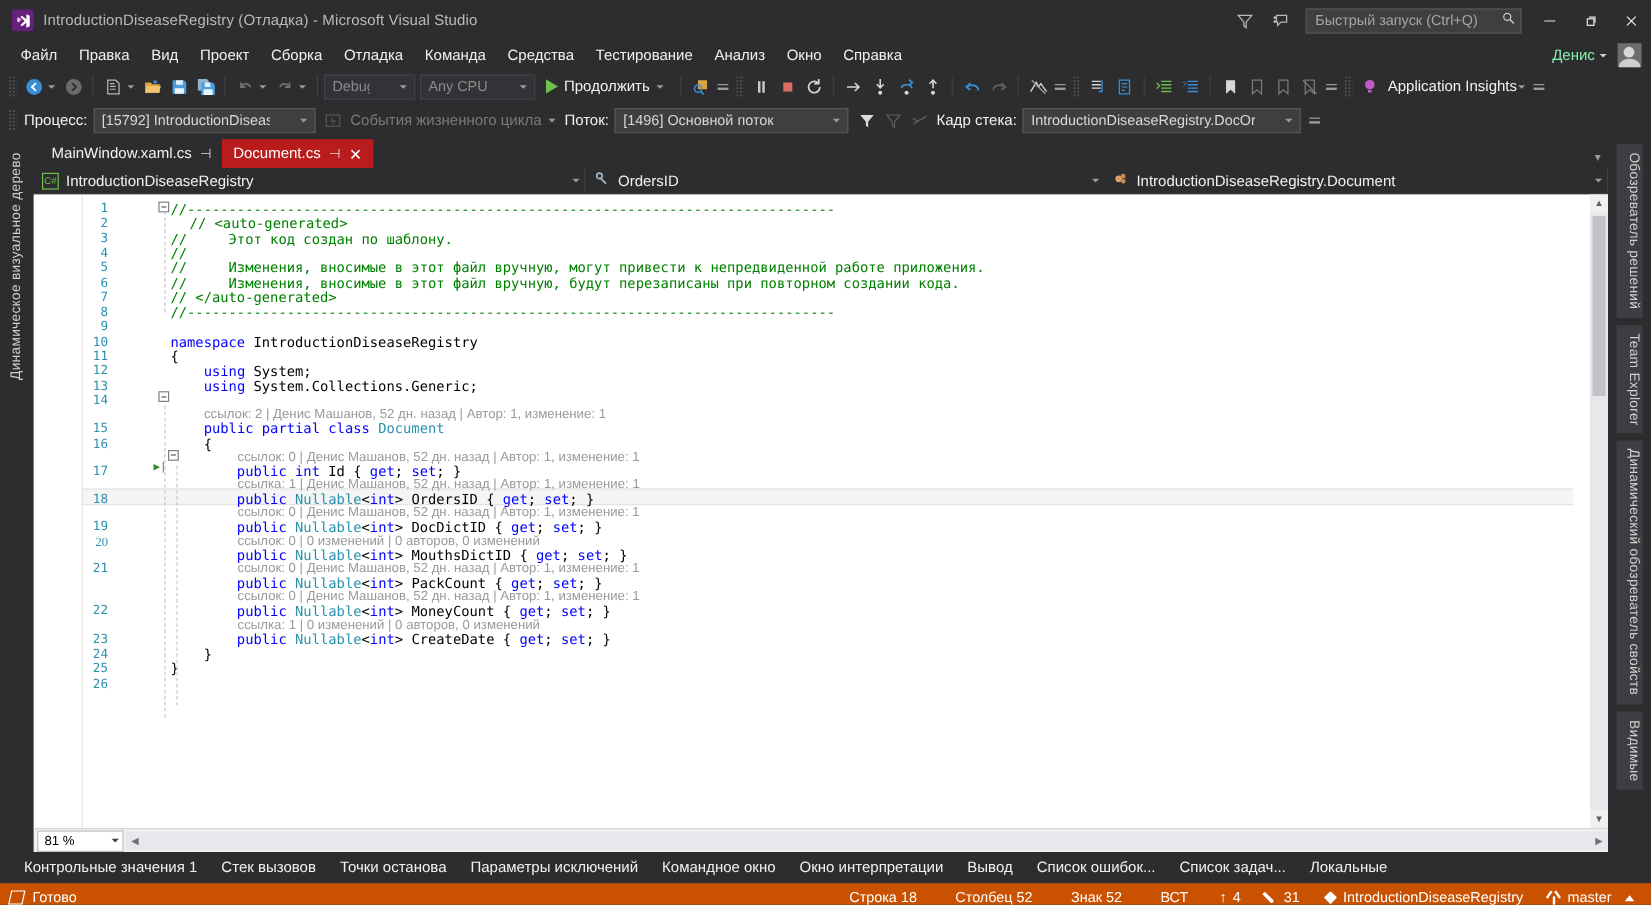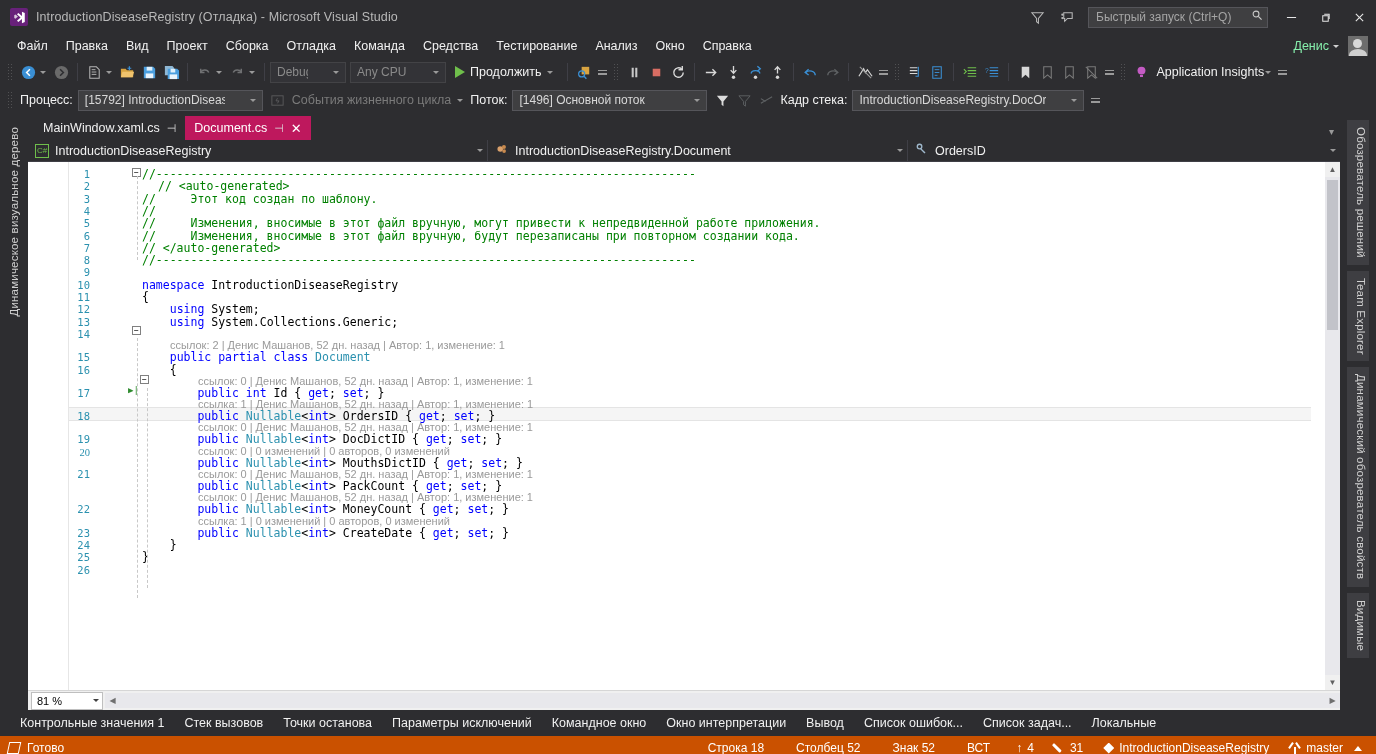--- a/index.html
+++ b/index.html
@@ -77,21 +77,21 @@
   .side-strip.left .vtab { writing-mode:vertical-rl; transform:rotate(180deg); }
   .side-strip.right { width:36px; background:#2d2d30; }
   .side-strip.right .vtab { background:#3e3e42; margin-bottom:6px; width:22px; display:flex; justify-content:center; }
 
   .editor-col { flex:1; display:flex; flex-direction:column; background:#2d2d30; }
 
   
   .tabstrip { height:26px; display:flex; align-items:flex-end; position:relative; padding-left:6px; }
   .tab { height:24px; display:flex; align-items:center; gap:7px; padding:0 9px; font-size:12.5px; color:#f1f1f1; }
   .tab.inactive { background:#2d2d30; color:#f1f1f1; }
-  .tab.active { background:#be185d; color:#fff; }
+  .tab.active { background:#b91c1c; color:#fff; }
   .pin { font-size:11px; color:#dcdcdc; }
   .tab-close { font-size:13px; color:#fff; line-height:1; }
   .tabstrip-right { position:absolute; right:6px; bottom:3px; color:#9a9a9a; font-size:10px; }
 
   
   .navbar { height:22px; background:#2d2d30; display:flex; align-items:center; border-bottom:1px solid #3f3f46; }
   .navcombo { height:22px; display:flex; align-items:center; padding:0 4px 0 7px; font-size:12.5px; color:#f1f1f1; gap:6px; position:relative; }
   .navcombo .ncaret { margin-left:auto; width:0;height:0;border-left:3px solid transparent;border-right:3px solid transparent;border-top:3px solid #9a9a9a; }
   .nc1 { width:460px; border-right:1px solid #3f3f46; }
   .nc2 { width:420px; border-right:1px solid #3f3f46; }
@@ -530,39 +530,39 @@
         </div>
         <div class="tabstrip-right">▾</div>
       </div>
 
       <div class="navbar">
         <div class="navcombo nc1">
           <span class="cs-badge">C#</span>
           <span>IntroductionDiseaseRegistry</span>
           <span class="ncaret"></span>
         </div>
+        <div class="navcombo nc3">
+          <span>
+            <svg width="14" height="14" viewBox="0 0 16 16">
+                <circle cx="5.2" cy="5.2" r="2.6" fill="none" stroke="#9fb8cc" stroke-width="1.5"></circle>
+                <path d="M7 7l5 5-1.2 1.2L6 8.4z" fill="#9fb8cc"></path>
+              </svg>
+          </span>
+          <span>OrdersID</span>
+          <span class="ncaret"></span>
+        </div>
         <div class="navcombo nc2">
           <span>
             <svg width="14" height="14" viewBox="0 0 16 16">
                 <circle cx="6" cy="8" r="3.2" fill="#d9a06b"></circle>
                 <circle cx="10.2" cy="5.6" r="2.3" fill="#c98a4e"></circle>
                 <circle cx="10.4" cy="10.4" r="2.1" fill="#c98a4e"></circle>
               </svg>
           </span>
           <span>IntroductionDiseaseRegistry.Document</span>
-          <span class="ncaret"></span>
-        </div>
-        <div class="navcombo nc3">
-          <span>
-            <svg width="14" height="14" viewBox="0 0 16 16">
-                <circle cx="5.2" cy="5.2" r="2.6" fill="none" stroke="#9fb8cc" stroke-width="1.5"></circle>
-                <path d="M7 7l5 5-1.2 1.2L6 8.4z" fill="#9fb8cc"></path>
-              </svg>
-          </span>
-          <span>OrdersID</span>
           <span class="ncaret"></span>
         </div>
       </div>
 
       <div class="code-wrap">
         <div class="code-area" id="code-area">
             <div class="hl-line" style="top: 245.1px;"></div>
           <div class="marginbar"></div>
         <div class="ln" style="top: 6px; left: 0px;">1</div>
             <div class="code" style="top: 5px; left: 114px;"><span class="cm">//------------------------------------------------------------------------------</span></div>

